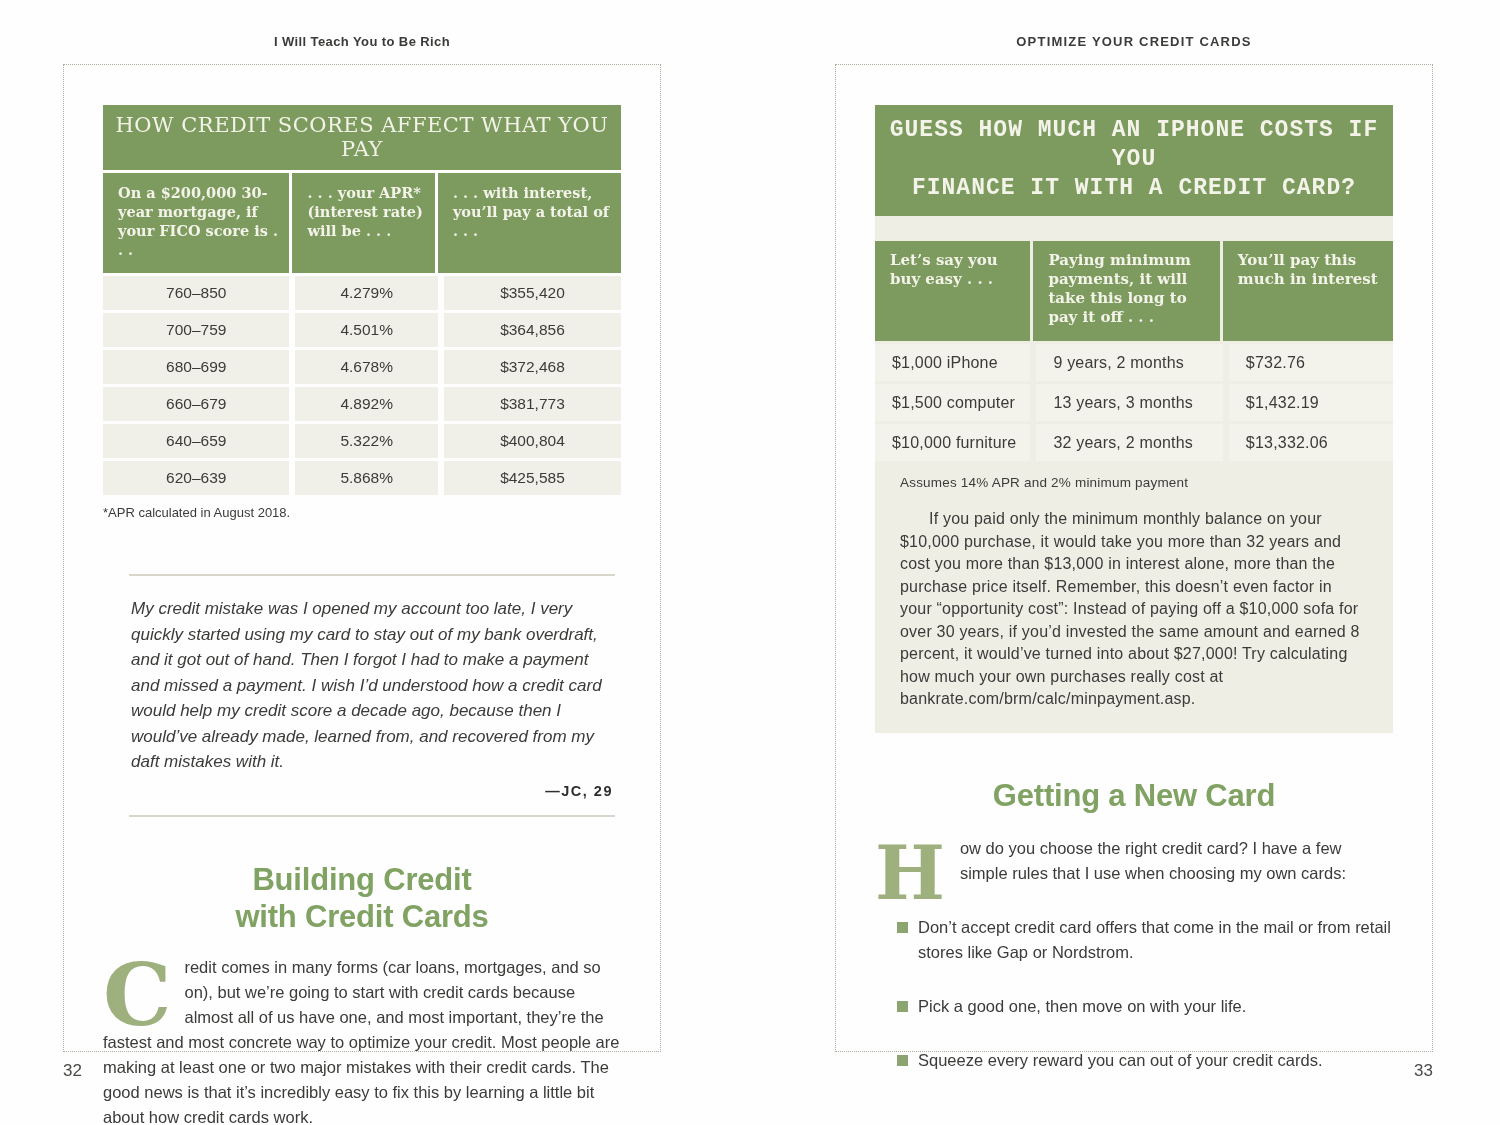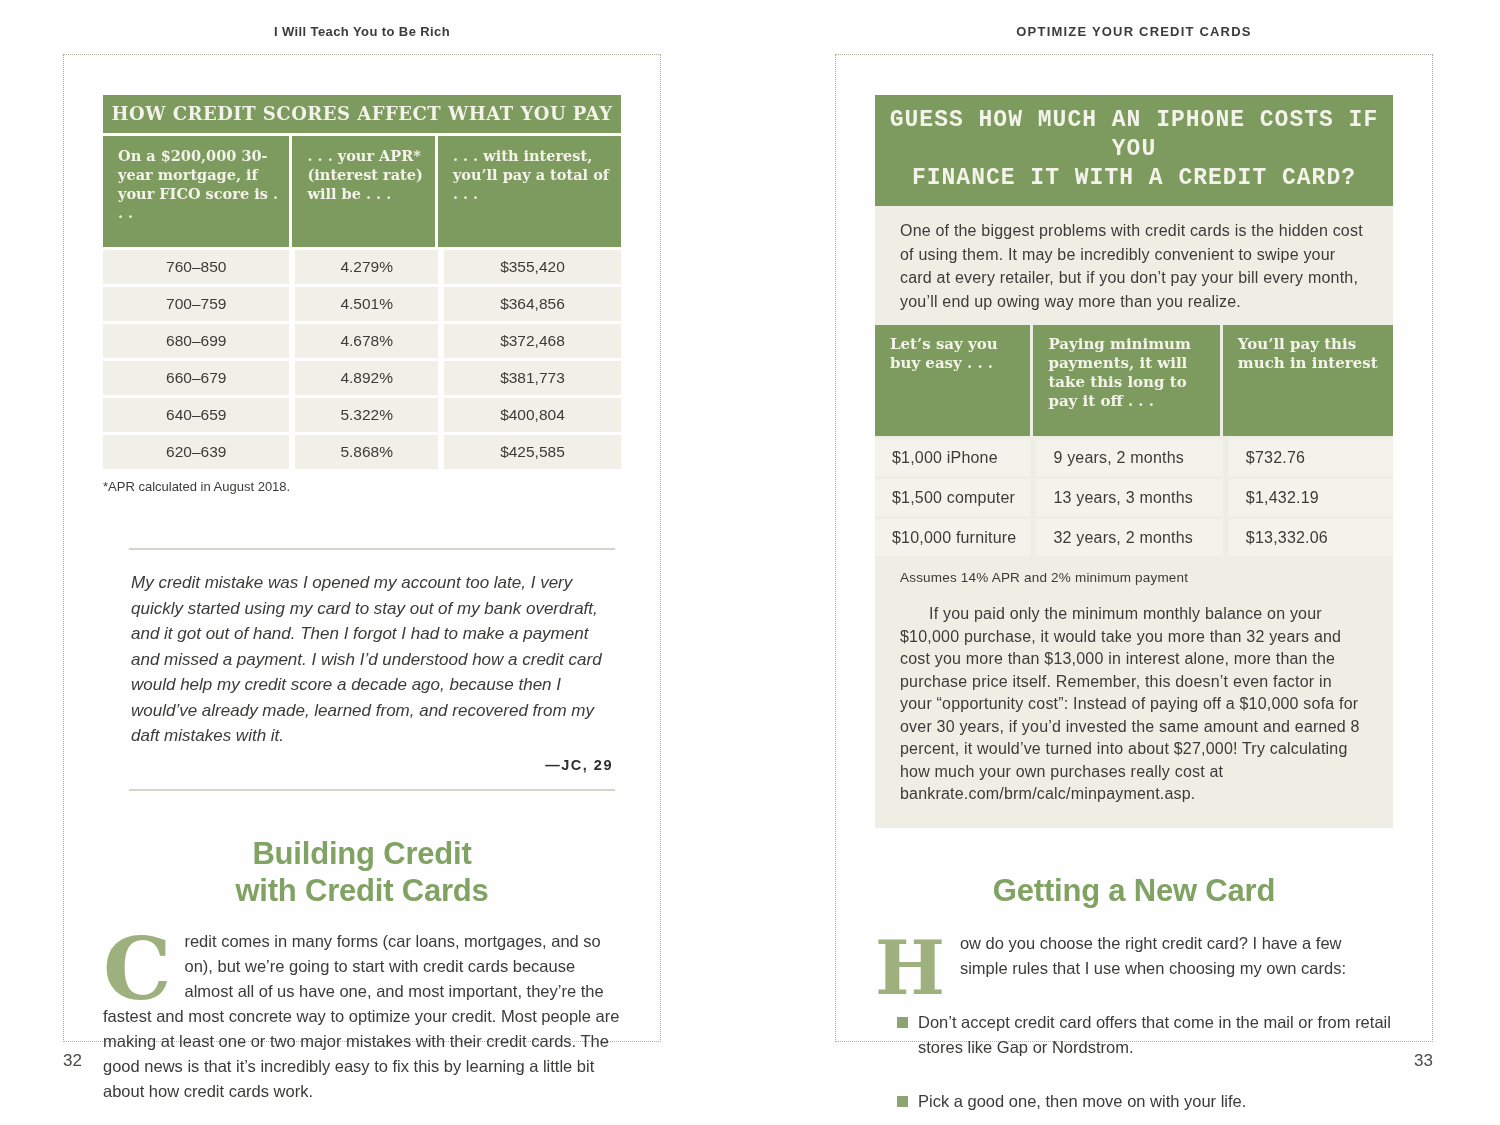--- a/index.html
+++ b/index.html
@@ -1,45 +1,45 @@
 <!DOCTYPE html>
 <html><head>
 <meta charset="utf-8">
 <style>
   html,body{margin:0;padding:0;}
   body{
     width:1500px;height:1125px;background:#fefefe;position:relative;overflow:hidden;
     font-family:"Liberation Sans",sans-serif;color:#3b3b39;
   }
-  .page{position:absolute;top:24px;width:598px;}
+  .page{position:absolute;top:34px;width:598px;}
   .page-left{left:63px;}
   .page-right{left:835px;}
   .running-head{
     text-align:center;font-size:13px;font-weight:bold;color:#3b3b39;
     letter-spacing:.4px;height:16px;
   }
   .page-right .running-head{letter-spacing:1.2px;}
   .page-box{
     margin-top:14px;height:988px;border:1px dotted #aeac9d;box-sizing:border-box;
     padding:40px 39px 0 39px;
   }
   .page-num{margin-top:9px;font-size:17px;color:#4a4a47;}
   .page-right .page-num{text-align:right;}
 
   
   .tbl-title{
     background:#7d9b5e;color:#f4f3ea;text-align:center;
-    font-family:"DejaVu Serif",serif;font-weight:bold;font-size:18px;
+    font-family:"DejaVu Serif",serif;font-weight:normal;font-size:21px;
     letter-spacing:.5px;padding:8px 0 9px;
   }
   .g-head{display:flex;gap:3px;margin-top:3px;}
   .g-hcell{
     background:#7d9b5e;color:#f4f3ea;box-sizing:border-box;
     font-family:"DejaVu Serif",serif;font-weight:bold;font-size:14.5px;line-height:19px;
-    padding:10px 10px 25px 15px;
+    padding:10px 10px 14px 15px;
   }
   .g-row{display:flex;gap:6px;margin-top:3px;}
   .g-cell{background:#f1f0e8;box-sizing:border-box;font-size:15.5px;color:#3b3b39;}
 
   .left-table .g-cell{height:34px;line-height:34px;text-align:center;}
   .left-table .g-hcell:nth-child(1),.left-table .g-cell:nth-child(1){flex:0 0 36%;}
   .left-table .g-hcell:nth-child(2),.left-table .g-cell:nth-child(2){flex:0 0 27.5%;}
   .left-table .g-hcell:nth-child(3),.left-table .g-cell:nth-child(3){flex:1;}
   .tbl-footnote{margin-top:10px;font-size:13px;color:#3b3b39;}
 
@@ -160,21 +160,20 @@
 <div class="page page-right">
   <div class="running-head">OPTIMIZE YOUR CREDIT CARDS</div>
   <div class="page-box">
 
     <div class="box-title">
       <span style="display:block">GUESS HOW MUCH AN IPHONE COSTS IF YOU</span>
       <span style="display:block">FINANCE IT WITH A CREDIT CARD?</span>
     </div>
 
     <div class="beige">
-      <div class="beige-intro">One of the biggest problems with credit cards is the hidden cost of using them. It may be incredibly convenient to swipe your card at every retailer, but if you don’t pay your bill every month, you’ll end up owing way more than you realize.</div>
       <div class="right-table">
           <div class="g-head">
             <div class="g-hcell">Let’s say you buy easy . . .</div>
             <div class="g-hcell">Paying minimum payments, it will take this long to pay it off . . .</div>
             <div class="g-hcell">You’ll pay this much in interest</div>
           </div>
           <div class="g-row">
             <div class="g-cell">$1,000 iPhone</div>
             <div class="g-cell">9 years, 2 months</div>
             <div class="g-cell">$732.76</div>

